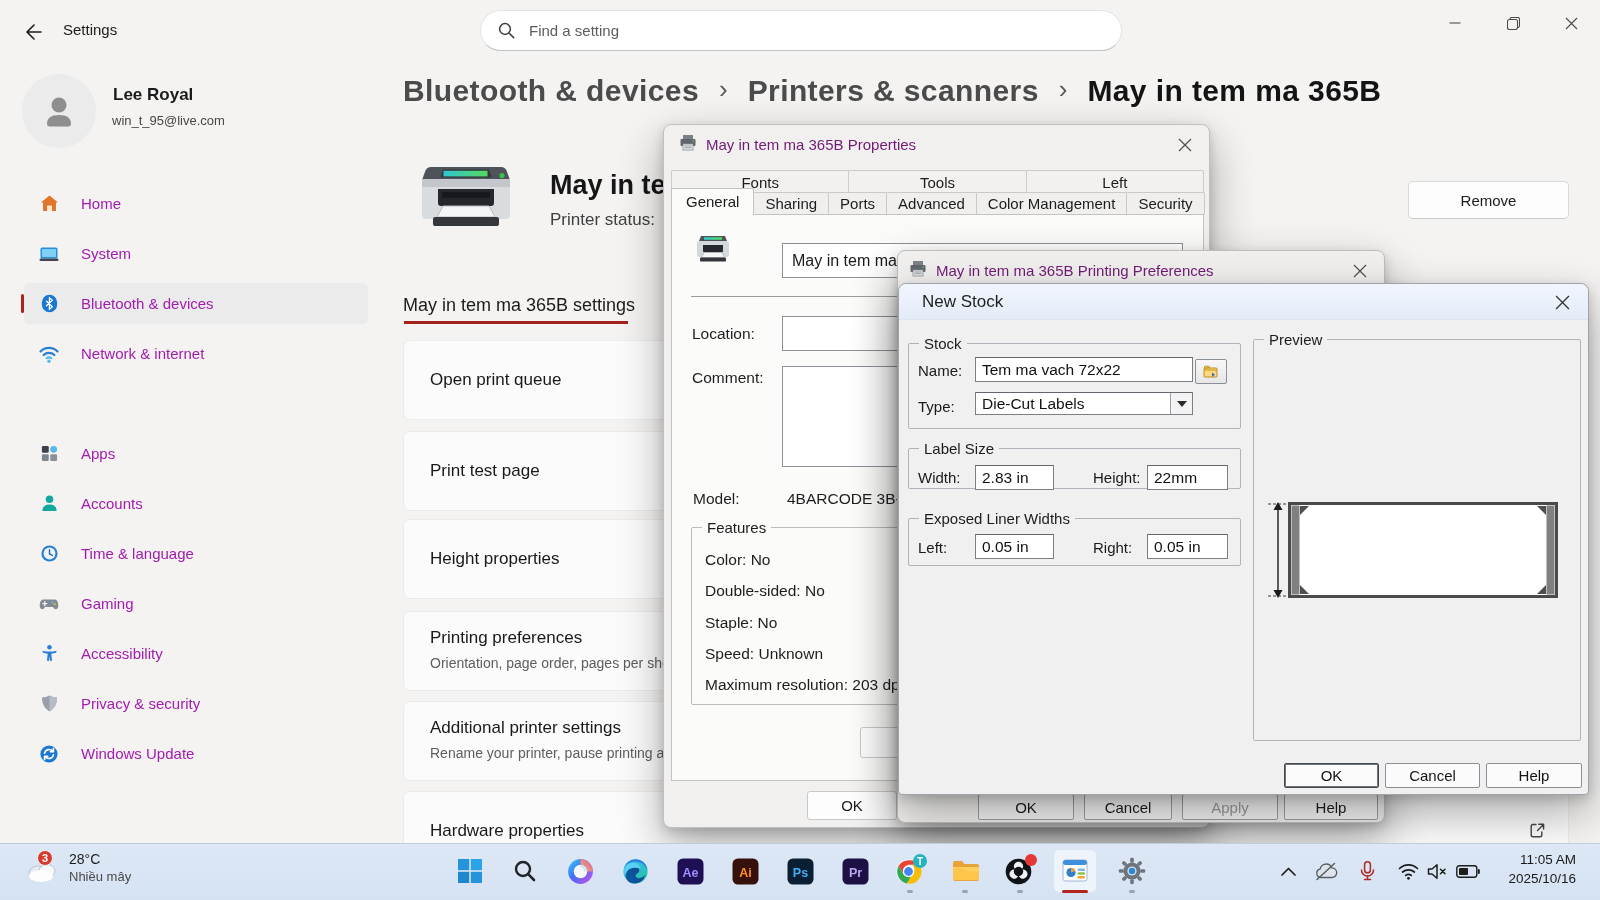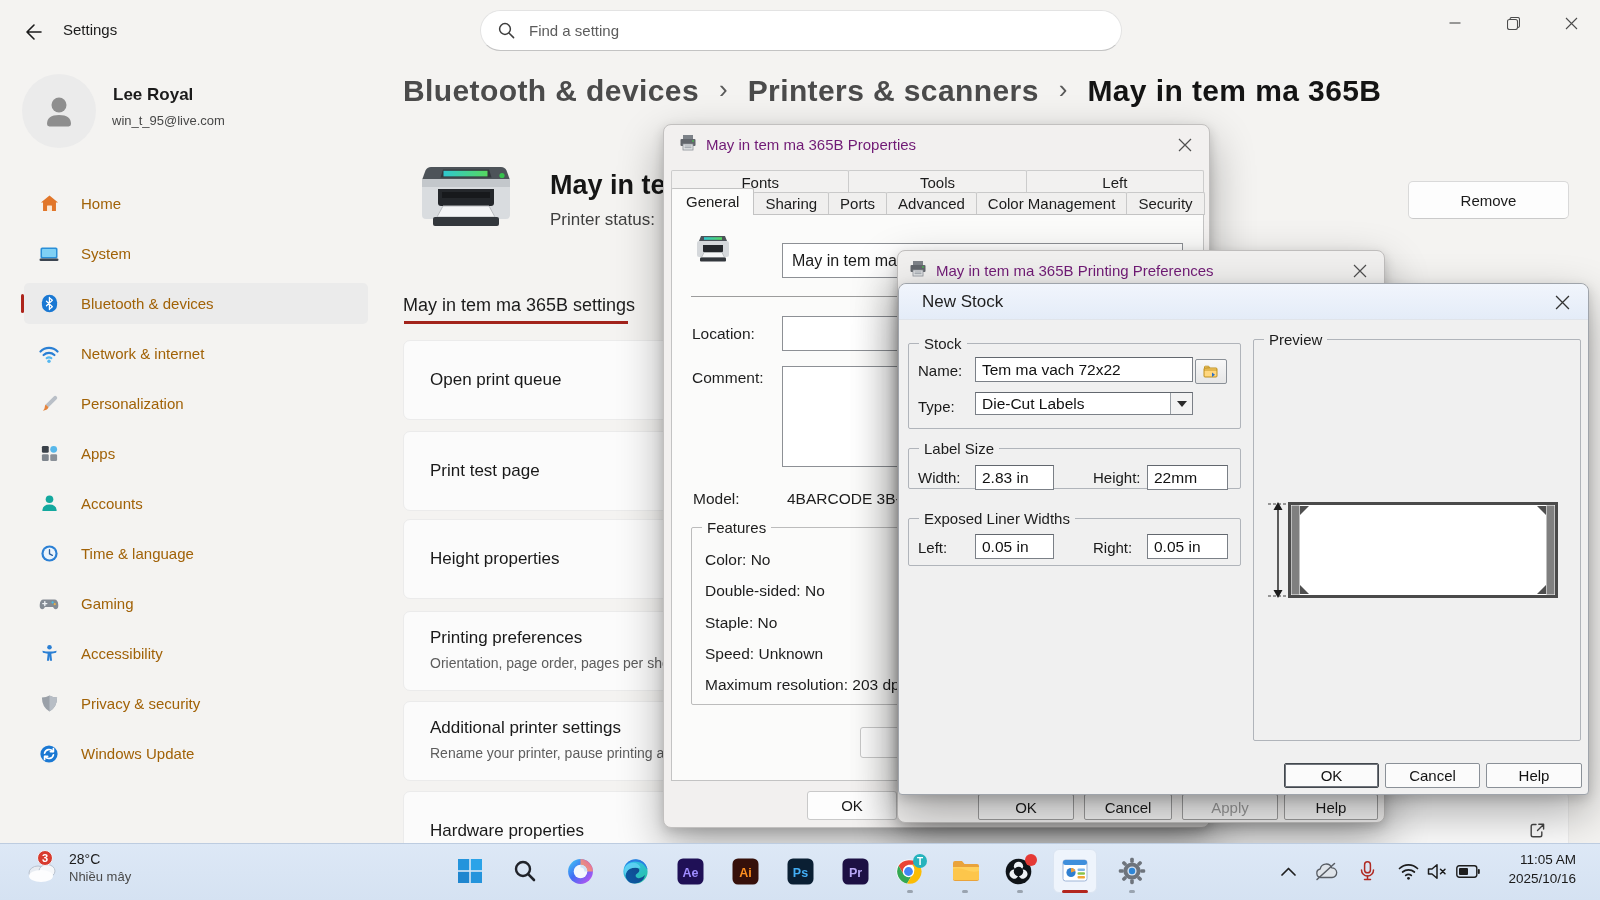--- a/index.html
+++ b/index.html
@@ -18,21 +18,21 @@
   .search-box input::placeholder { color:#5c5c5c; opacity:1; }
 
   
   .avatar { left:22px; top:74px; width:74px; height:74px; border-radius:50%; background:#ebebeb; display:flex; align-items:center; justify-content:center; }
   .user-name { left:113px; top:85px; font-size:17px; font-weight:bold; color:#1b1b1b; }
   .user-email { left:112px; top:113px; font-size:13px; color:#474747; }
   .nav-item { left:24px; width:344px; height:41px; border-radius:5px; display:flex; align-items:center; padding-left:15px; }
   .nav-item.selected { background:#ebebeb; }
   .nav-pill { left:-3px; top:11px; width:3px; height:19px; border-radius:2px; background:#ad241b; position:absolute; }
   .nav-ico { width:20px; height:20px; display:flex; align-items:center; justify-content:center; }
-  .nav-label { margin-left:22px; font-size:15px; color:#a16207; }
+  .nav-label { margin-left:22px; font-size:15px; color:#a21caf; }
 
   
   .crumb-row { left:403px; top:74px; display:flex; align-items:center; gap:20px; }
   .crumb { font-size:30px; font-weight:600; color:#4b4b4b; letter-spacing:0.4px; }
   .crumb.current { color:#141414; }
   .crumb-sep { font-size:26px; color:#5a5a5a; padding-bottom:3px; }
   .hero-printer { left:413px; top:165px; }
   .printer-title { left:550px; top:170px; font-size:27px; font-weight:bold; color:#161616; white-space:nowrap; }
   .printer-status { left:550px; top:210px; font-size:17px; color:#3f3f3f; }
   .remove-btn { left:1408px; top:181px; width:161px; height:38px; background:#fdfdfd; border:1px solid #d9d9d9; border-bottom-color:#cacaca; border-radius:5px; font-size:15px; color:#1a1a1a; display:flex; align-items:center; justify-content:center; font-family:inherit; }
@@ -178,29 +178,20 @@
     <div class="abs nav-item" style="top:333px">
       <span class="nav-ico">
           <svg width="20" height="20" viewBox="0 0 20 20">
             <path d="M1.5 7.5 a12 12 0 0 1 17 0" stroke="#2a7fd4" stroke-width="2.2" fill="none" stroke-linecap="round"></path>
             <path d="M4.6 11 a8 8 0 0 1 10.8 0" stroke="#2a7fd4" stroke-width="2.2" fill="none" stroke-linecap="round"></path>
             <path d="M7.7 14.2 a4 4 0 0 1 4.6 0" stroke="#55b7f0" stroke-width="2.2" fill="none" stroke-linecap="round"></path>
             <circle cx="10" cy="17.2" r="1.7" fill="#55b7f0"></circle>
           </svg>
         </span>
       <span class="nav-label">Network &amp; internet</span>
-    </div>
-    <div class="abs nav-item" style="top:383px">
-      <span class="nav-ico">
-          <svg width="19" height="19" viewBox="0 0 20 20">
-            <path d="M17.5 2.5 q1.5 1.5 0 3 L9 14 L6 11 L14.5 2.5 q1.5 -1.5 3 0 z" fill="#b9bfc7"></path>
-            <path d="M6 11 L9 14 q-1.5 3.5 -6 3.5 q2 -1.5 2 -3.5 q0 -2 1 -3 z" fill="#e4833c"></path>
-          </svg>
-        </span>
-      <span class="nav-label">Personalization</span>
     </div>
     <div class="abs nav-item" style="top:433px">
       <span class="nav-ico">
           <svg width="19" height="19" viewBox="0 0 20 20">
             <rect x="2" y="2" width="7.2" height="7.2" rx="1.4" fill="#3a4149"></rect>
             <rect x="10.8" y="2" width="7.2" height="7.2" rx="3.6" fill="#57b7ea"></rect>
             <rect x="2" y="10.8" width="7.2" height="7.2" rx="1.4" fill="#7e858d"></rect>
             <rect x="10.8" y="10.8" width="7.2" height="7.2" rx="1.4" fill="#8a9098"></rect>
           </svg>
         </span>

